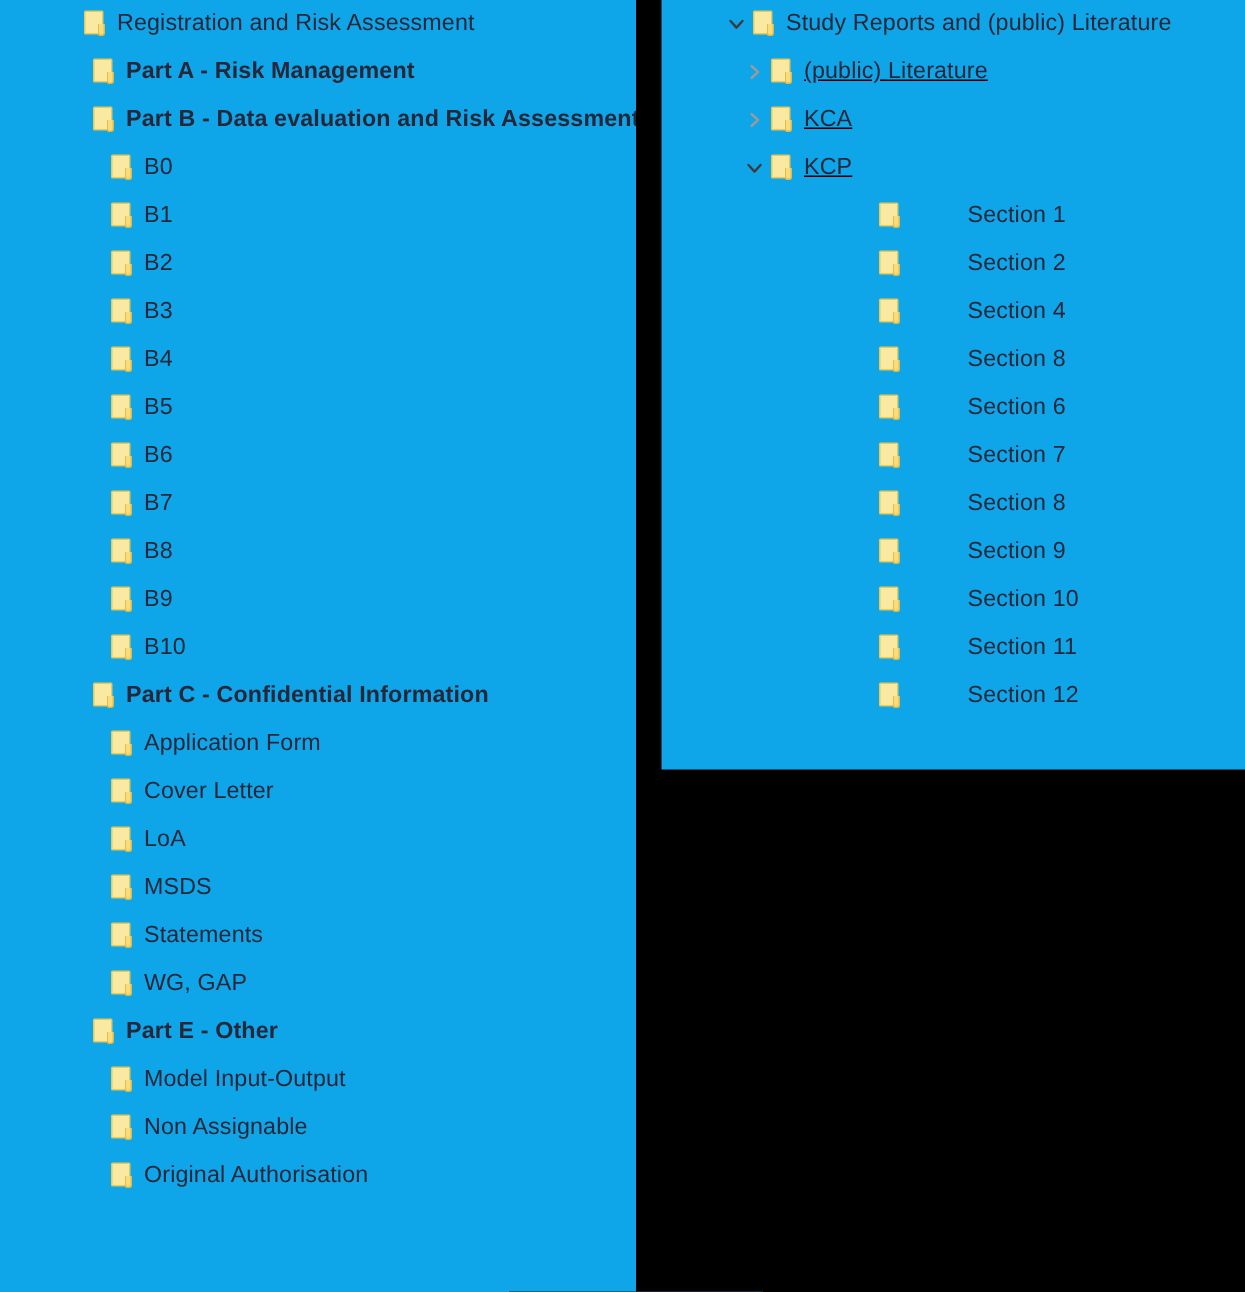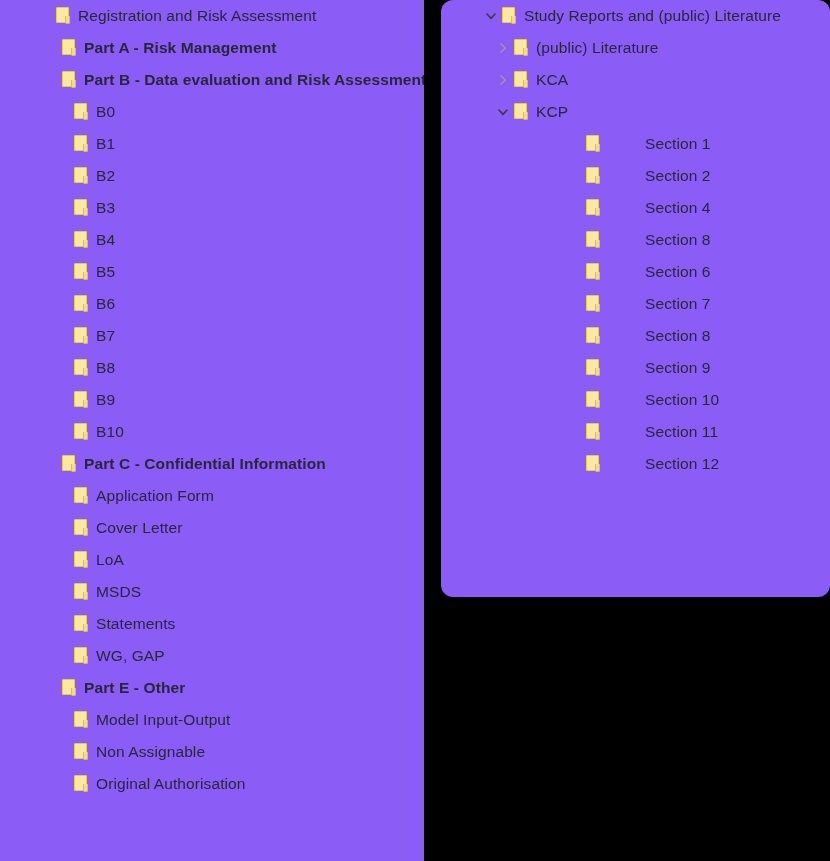--- a/index.html
+++ b/index.html
@@ -11,35 +11,34 @@
     width: 830px;
     height: 861px;
     position: relative;
     overflow: hidden;
     font-family: "Liberation Sans", sans-serif;
   }
 
   
   .panel {
     position: absolute;
-    background: #8b5cf6;
+    background: #0ea5e9;
     overflow: hidden;
   }
   #left-panel {
     left: 0px;
     top: 0px;
     width: 424px;
     height: 861px;
   }
   #right-panel {
     left: 441px;
     top: 0px;
     width: 389px;
-    height: 597px;
-    border-radius: 12px;
+    height: 513px;
   }
 
   
   .tree {
     position: relative;
     padding: 0;
     margin: 0;
     list-style: none;
   }
   .row {
@@ -100,21 +99,21 @@
     box-sizing: border-box;
   }
 
   
   .ind-L0 { padding-left: 56px; }
   .ind-L1 { padding-left: 62px; font-weight: bold; }
   .ind-L2 { padding-left: 74px; align-items: center; }
 
   
   .rind-L0 { padding-left: 39px; }
-  .rind-L1 { padding-left: 51px; }
+  .rind-L1 { padding-left: 51px; text-decoration: underline; }
   .rind-L2 { padding-left: 86px; gap: 37px; }
 </style>
 </head>
 <body>
 
 <div class="panel" id="left-panel">
   <ul class="tree" id="left-tree">
       <li class="row ind-L0">
         <span class="folder">
           <span class="body"></span>

